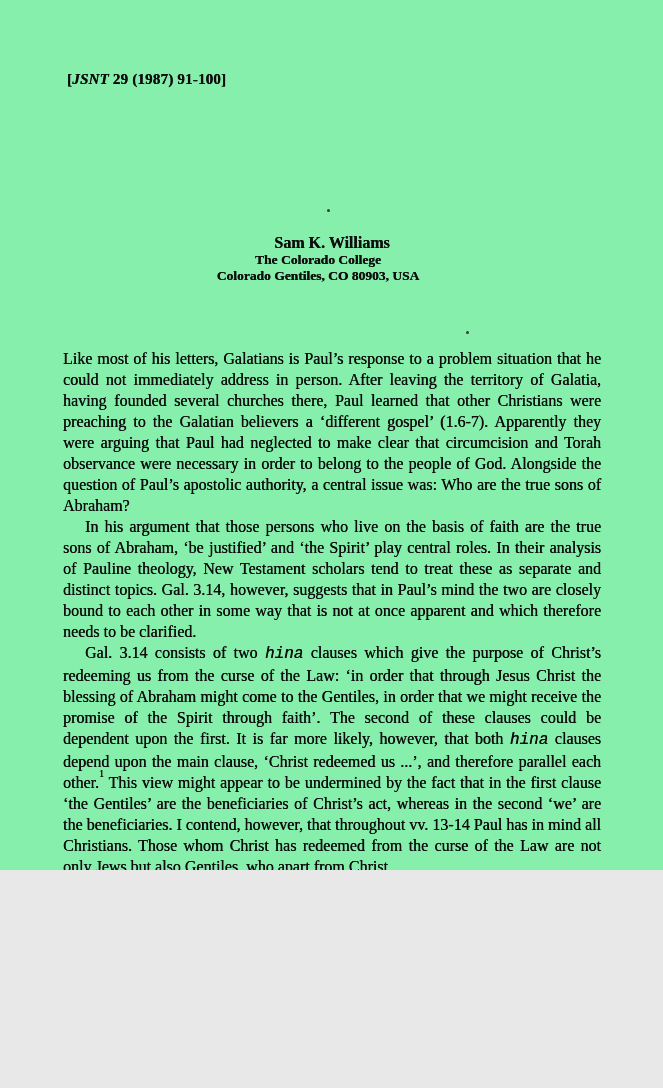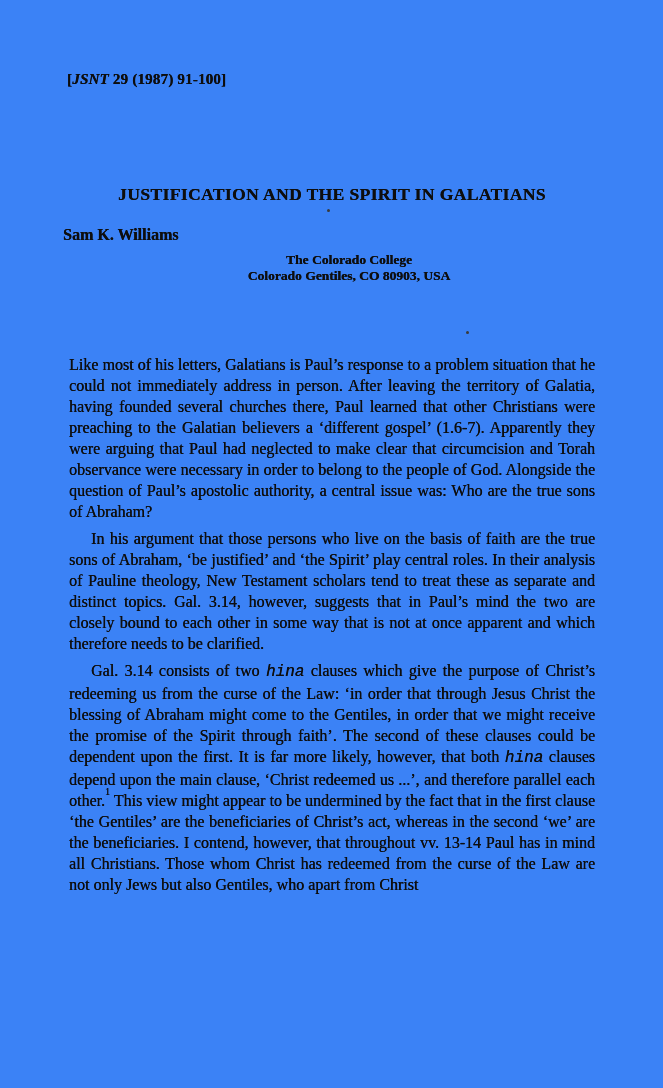--- a/index.html
+++ b/index.html
@@ -1,20 +1,20 @@
 <!DOCTYPE html>
 <html><head>
 <meta charset="utf-8">
 <style>
   html, body { margin: 0; padding: 0; background: #e8e8e8; }
   .page {
     position: relative;
     width: 663px;
-    height: 1088px;
-    background: #3b82f6;
+    height: 870px;
+    background: #86efac;
     color: #0e0e0e;
     font-family: "Liberation Serif", serif;
     overflow: hidden;
     margin: 0 auto;
   }
   .ink { text-shadow: 0.3px 0 currentColor; }
 
   .journal-ref {
     position: absolute;
     left: 67px;
@@ -34,47 +34,47 @@
     text-align: center;
     font-size: 17.5px;
     font-weight: bold;
     letter-spacing: 0.4px;
     white-space: nowrap;
   }
   .author {
     position: absolute;
     left: 63px;
     width: 538px;
-    top: 226px;
-    text-align: left;
+    top: 234px;
+    text-align: center;
     font-size: 16px;
     font-weight: bold;
   }
   .affil {
     position: absolute;
-    left: 80px;
+    left: 49px;
     width: 538px;
     text-align: center;
     font-size: 13.5px;
     font-weight: bold;
     line-height: 16px;
   }
   .affil-1 { top: 252px; }
   .affil-2 { top: 268px; }
 
   .body-text {
     position: absolute;
     left: 63px;
     top: 348px;
     width: 538px;
     font-size: 16px;
     line-height: 21px;
     text-align: justify;
   }
-  .body-text p { margin: 6px; }
+  .body-text p { margin: 0; }
   .body-text p.indent { text-indent: 22px; }
   .body-text em { font-style: italic; font-family: Liberation Mono, monospace; }
   sup.fnref {
     font-size: 10px;
     line-height: 0;
     position: relative;
     top: -0.45em;
   }
 
   .speck {
@@ -87,21 +87,20 @@
   .speck-1 { left: 327px; top: 209px; }
   .speck-2 { left: 466px; top: 331px; }
 </style>
 </head>
 <body>
 
 <div class="page">
 
   <div class="journal-ref ink"><span>[</span><em>JSNT</em><span> 29 (1987) 91-100]</span></div>
 
-  <div class="title ink">JUSTIFICATION AND THE SPIRIT IN GALATIANS</div>
 
   <div class="author ink">Sam K. Williams</div>
 
   <div class="affil affil-1 ink">The Colorado College</div>
 
   <div class="affil affil-2 ink">Colorado Gentiles, CO 80903, USA</div>
 
   <div class="body-text ink">
     <p><span>Like most of his letters, Galatians is Paul’s response to a problem situation that he could not immediately address in person. After leaving the territory of Galatia, having founded several churches there, Paul learned that other Christians were preaching to the Galatian believers a ‘different gospel’ (1.6-7). Apparently they were arguing that Paul had neglected to make clear that circumcision and Torah observance were necessary in order to belong to the people of God. Alongside the question of Paul’s apostolic authority, a central issue was: Who are the true sons of Abraham?</span></p>
     <p class="indent"><span>In his argument that those persons who live on the basis of faith are the true sons of Abraham, ‘be justified’ and ‘the Spirit’ play central roles. In their analysis of Pauline theology, New Testament scholars tend to treat these as separate and distinct topics. Gal. 3.14, however, suggests that in Paul’s mind the two are closely bound to each other in some way that is not at once apparent and which therefore needs to be clarified.</span></p>

